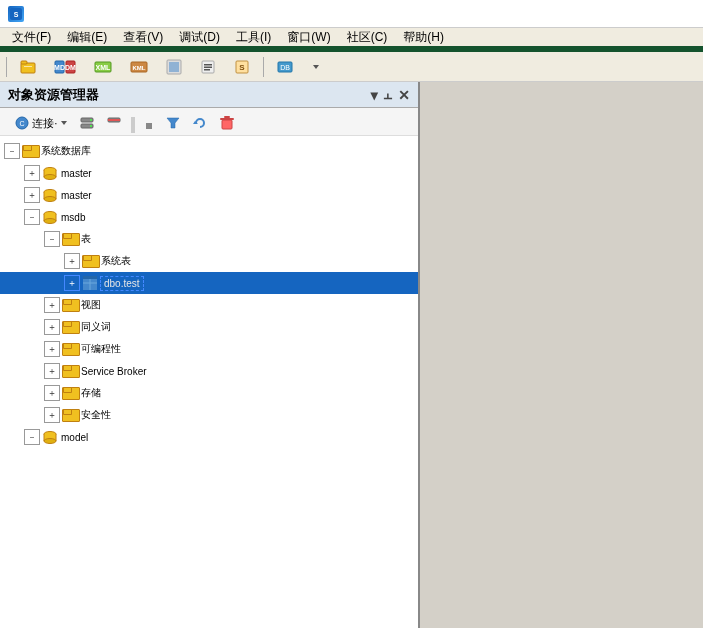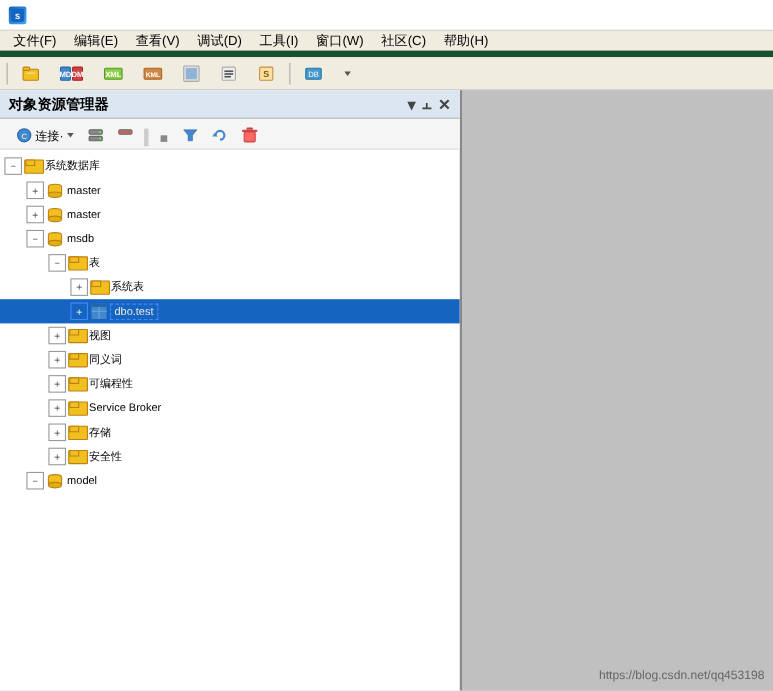--- a/index.html
+++ b/index.html
@@ -546,17 +546,14 @@
             <line x1="2" y1="5" x2="2" y2="12" stroke="#c08010"></line>
             <line x1="14" y1="5" x2="14" y2="12" stroke="#c08010"></line>
           </svg>
         </span>
         <span class="node-label">model</span>
       </div>
 
     </div>
   </div>
 
-  <div class="right-panel">
-    <div class="watermark">https://blog.csdn.net/qq453198</div>
-  </div>
 
 </div>
 
 </body></html>

